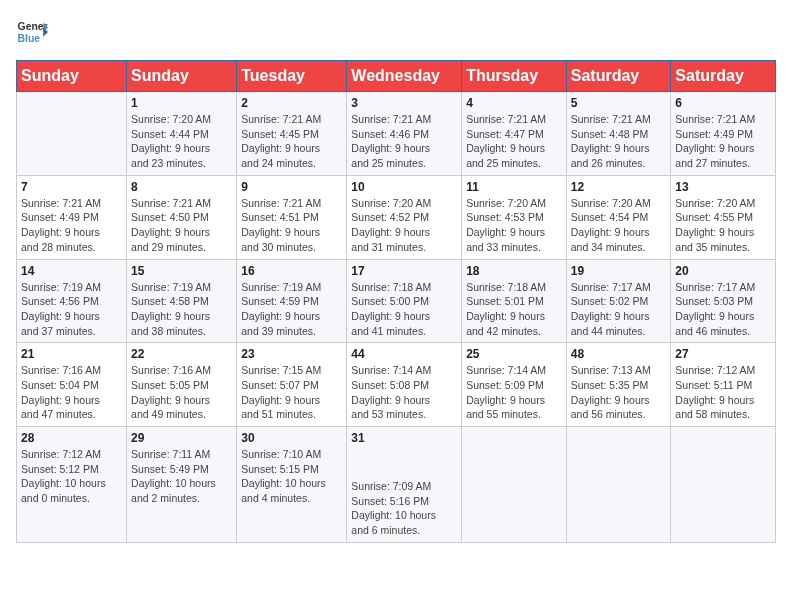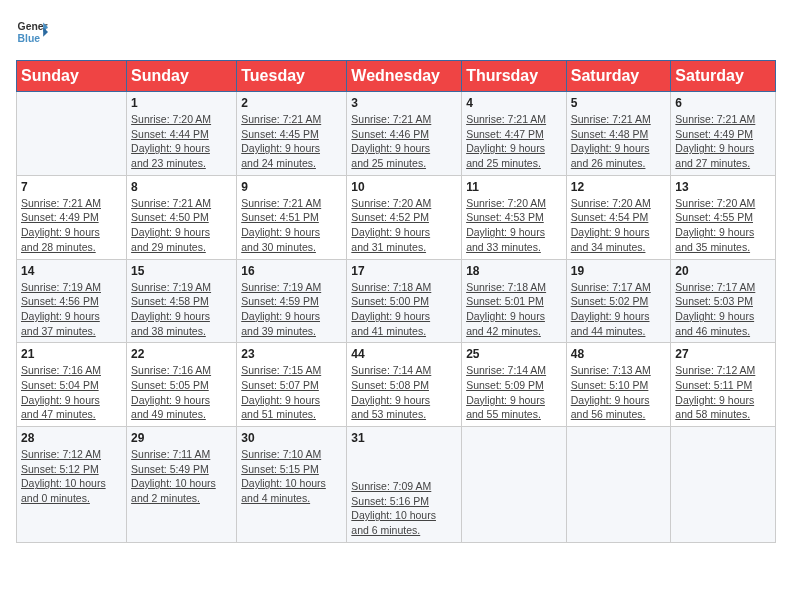--- a/index.html
+++ b/index.html
@@ -67,21 +67,20 @@
     .day-num {
       font-weight: bold;
       font-size: 12px;
       margin-bottom: 2px;
       color: #222;
     }
     .day-info {
       color: #444;
       font-size: 10.5px;
       line-height: 1.4;
-      text-decoration: underline;
     }
     .empty-cell {
       background-color: #f5f7fa;
     }
   </style>
 </head>
 <body>
 
 <div class="header">
   <div class="logo">
@@ -290,21 +289,21 @@
         <td>
           <div class="day-num">25</div>
           <div class="day-info" style="white-space: pre-line;">Sunrise: 7:14 AM
 Sunset: 5:09 PM
 Daylight: 9 hours
 and 55 minutes.</div>
         </td>
         <td>
           <div class="day-num">48</div>
           <div class="day-info" style="white-space: pre-line;">Sunrise: 7:13 AM
-Sunset: 5:10 PM
+Sunset: 5:35 PM
 Daylight: 9 hours
 and 56 minutes.</div>
         </td>
         <td>
           <div class="day-num">27</div>
           <div class="day-info" style="white-space: pre-line;">Sunrise: 7:12 AM
 Sunset: 5:11 PM
 Daylight: 9 hours
 and 58 minutes.</div>
         </td>

